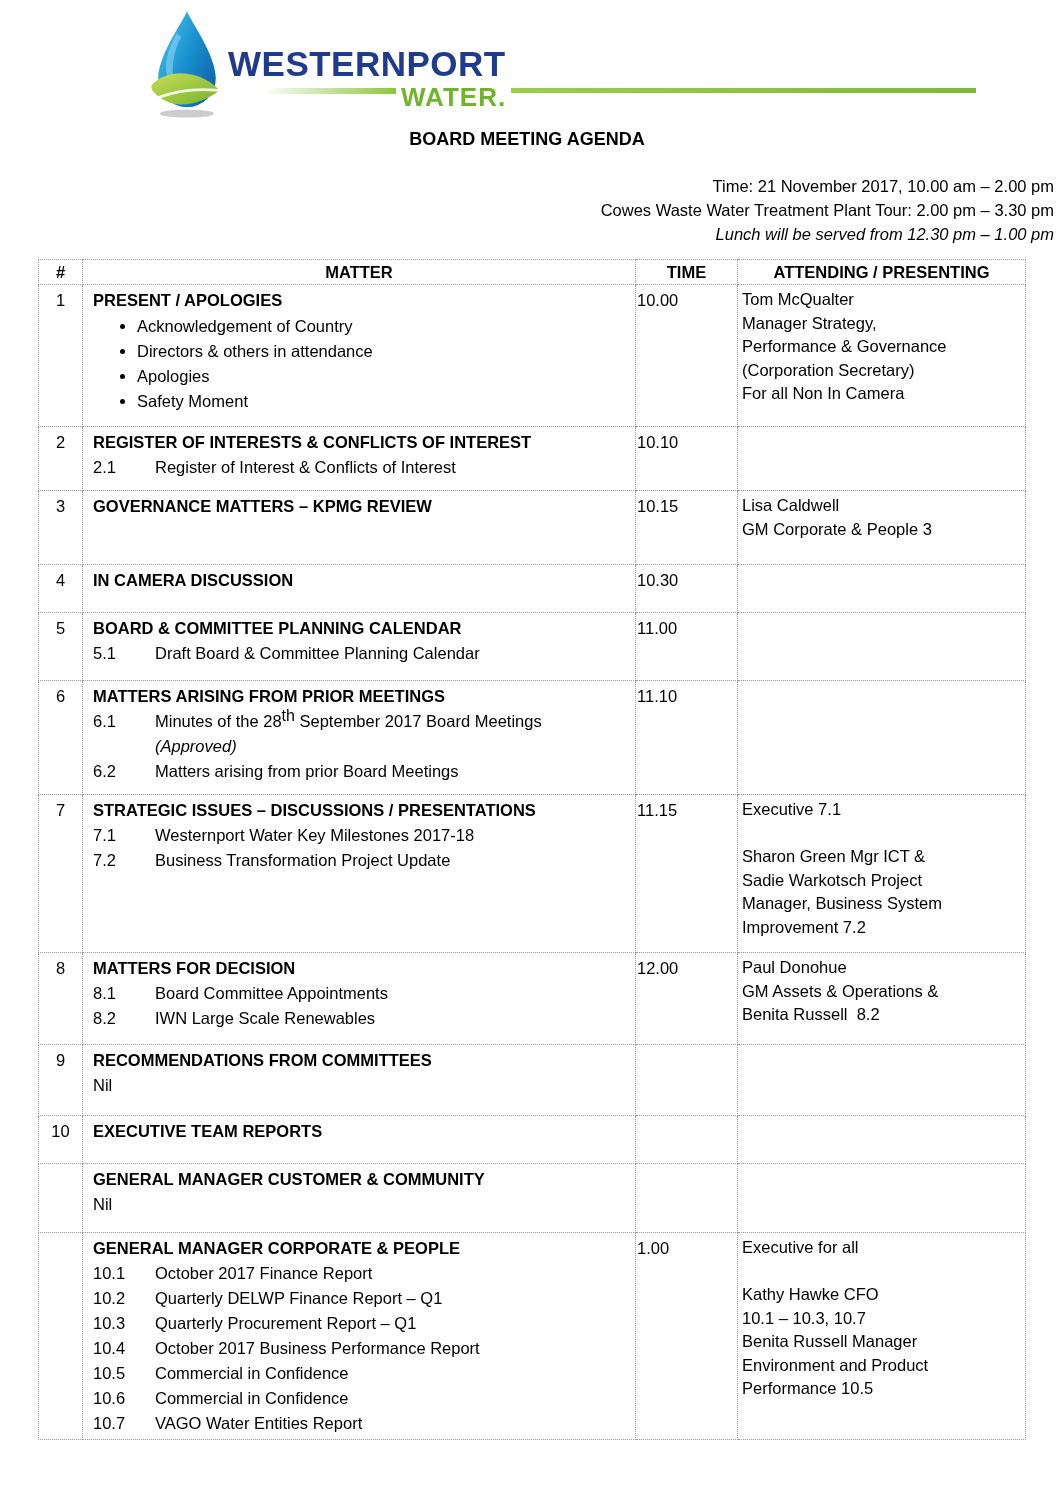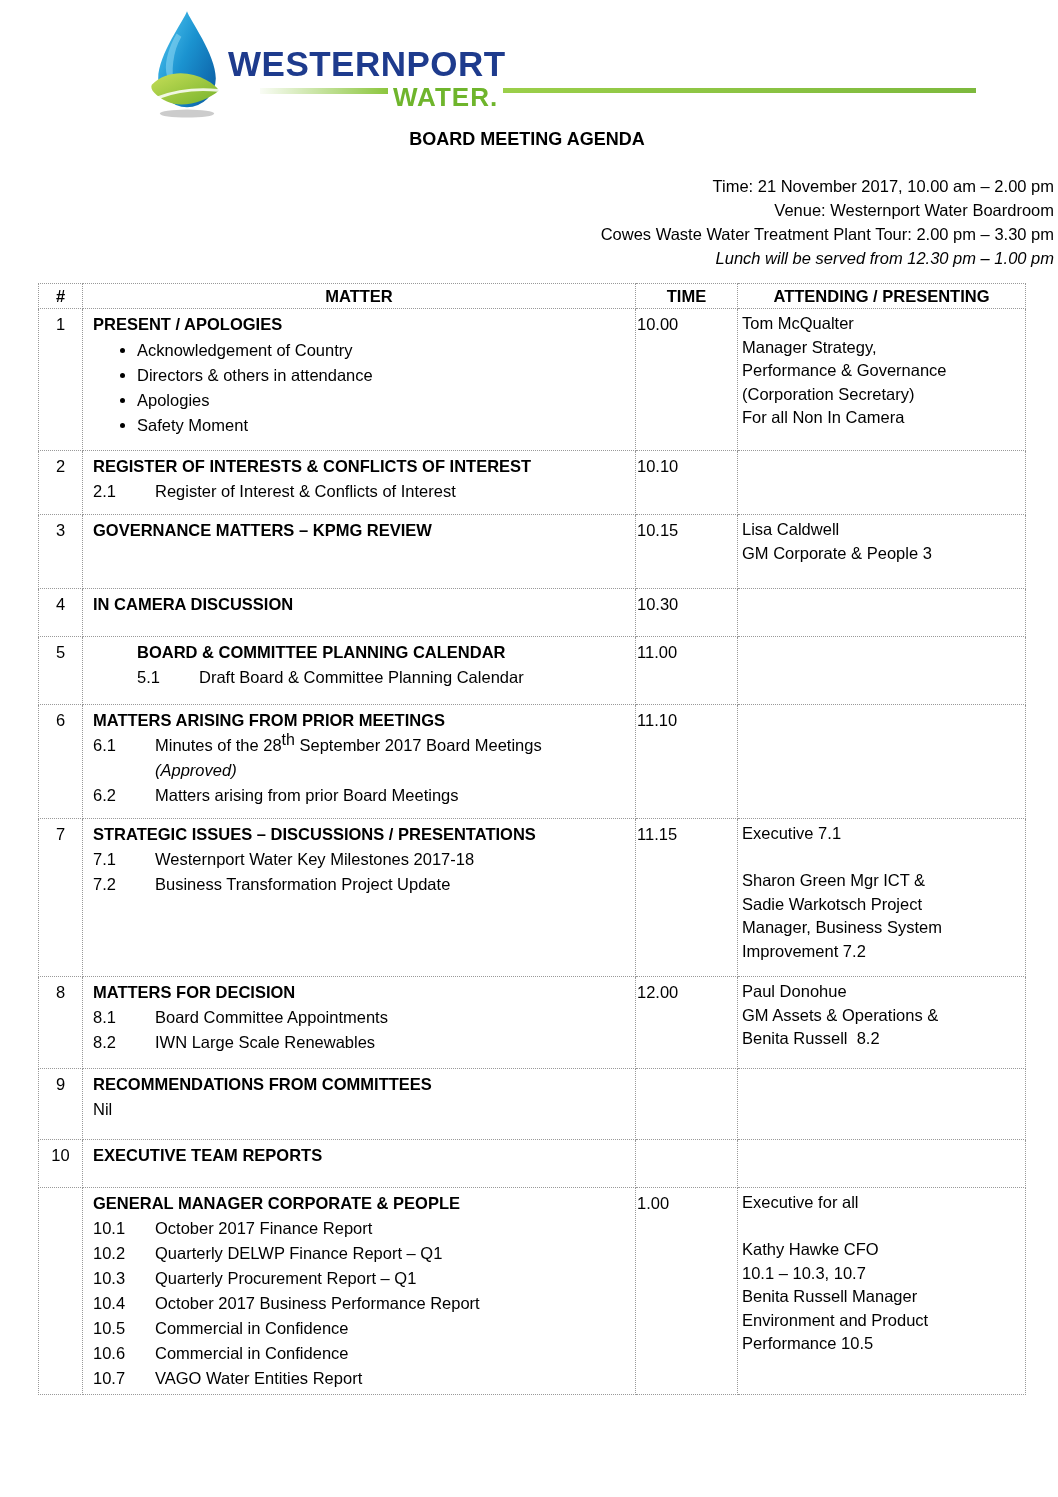--- a/index.html
+++ b/index.html
@@ -9,21 +9,21 @@
   }
 
   
   .logo-header{position:relative;height:118px;}
   .logo-mark{position:absolute;left:146px;top:8px;width:82px;height:112px;}
   .brand-top{
     position:absolute;left:228px;top:46px;font-size:35px;font-weight:700;
     color:#1e3b8d;letter-spacing:0.5px;line-height:1;
   }
   .brand-line-row{
-    position:absolute;left:260px;top:84px;right:78px;
+    position:absolute;left:268px;top:84px;right:78px;
     display:flex;align-items:flex-start;
   }
   .bar-left{width:128px;height:6px;margin-top:4px;
     background:linear-gradient(to right, rgba(140,198,62,0.05), #8cc63e);}
   .brand-bottom{font-size:26px;font-weight:700;color:#6fb52c;line-height:1;
     margin:0 5px 0 5px;letter-spacing:1px;}
   .bar-right{flex:1;height:5px;margin-top:4px;
     background:linear-gradient(to right, #9bcf4a, #7db93d);}
 
   
@@ -58,21 +58,21 @@
   .plain-line{line-height:25px;}
   .time-label{line-height:24px;}
   .att-line{line-height:23.5px;min-height:23.5px;white-space:pre-wrap;}
   sup{font-size:16px;line-height:0;}
 
   
   tr.r1  .cell-min{min-height:135px;}
   tr.r2  .cell-min{min-height:57px;}
   tr.r3  .cell-min{min-height:67px;}
   tr.r4  .cell-min{min-height:41px;}
-  tr.r5  .cell-min{min-height:61px;margin-left:44px;}
+  tr.r5  .cell-min{min-height:61px;}
   tr.r6  .cell-min{min-height:107px;}
   tr.r7  .cell-min{min-height:151px;}
   tr.r8  .cell-min{min-height:85px;}
   tr.r9  .cell-min{min-height:64px;}
   tr.r10 .cell-min{min-height:41px;}
   tr.r11 .cell-min{min-height:62px;}
   tr.r12 .cell-min{min-height:194px;}
 </style>
 </head>
 <body>
@@ -103,21 +103,20 @@
       <span class="bar-left"></span>
       <span class="brand-bottom">WATER.</span>
       <span class="bar-right"></span>
     </div>
   </header>
 
   <h1 class="doc-title">BOARD MEETING AGENDA</h1>
 
   <div class="meeting-info">
     <div>Time: 21 November 2017, 10.00 am – 2.00 pm</div>
-    <div>Venue: Westernport Water Boardroom</div>
     <div>Cowes Waste Water Treatment Plant Tour: 2.00 pm – 3.30 pm</div>
     <div class="lunch">Lunch will be served from 12.30 pm – 1.00 pm</div>
   </div>
 
   <table class="agenda">
     <colgroup>
       <col class="c-num">
         <col class="c-matter">
         <col class="c-time">
         <col class="c-att">
@@ -300,20 +299,31 @@
         <tr class="r10">
           <td class="num-cell">10</td>
           <td class="matter-cell">
             <div class="cell-min">
               <div class="matter-title">EXECUTIVE TEAM REPORTS</div>
             </div>
           </td>
           <td class="time-cell"></td>
           <td class="att-cell"></td>
         </tr>
+        <tr class="r11">
+          <td class="num-cell"></td>
+          <td class="matter-cell">
+            <div class="cell-min">
+              <div class="matter-title">GENERAL MANAGER CUSTOMER &amp; COMMUNITY</div>
+              <div class="plain-line">Nil</div>
+            </div>
+          </td>
+          <td class="time-cell"></td>
+          <td class="att-cell"></td>
+        </tr>
         <tr class="r12">
           <td class="num-cell"></td>
           <td class="matter-cell">
             <div class="cell-min">
               <div class="matter-title">GENERAL MANAGER CORPORATE &amp; PEOPLE</div>
               <div class="sub-item">
                 <span class="sub-num">10.1</span>
                 <span class="sub-text">October 2017 Finance Report</span>
               </div>
               <div class="sub-item">

